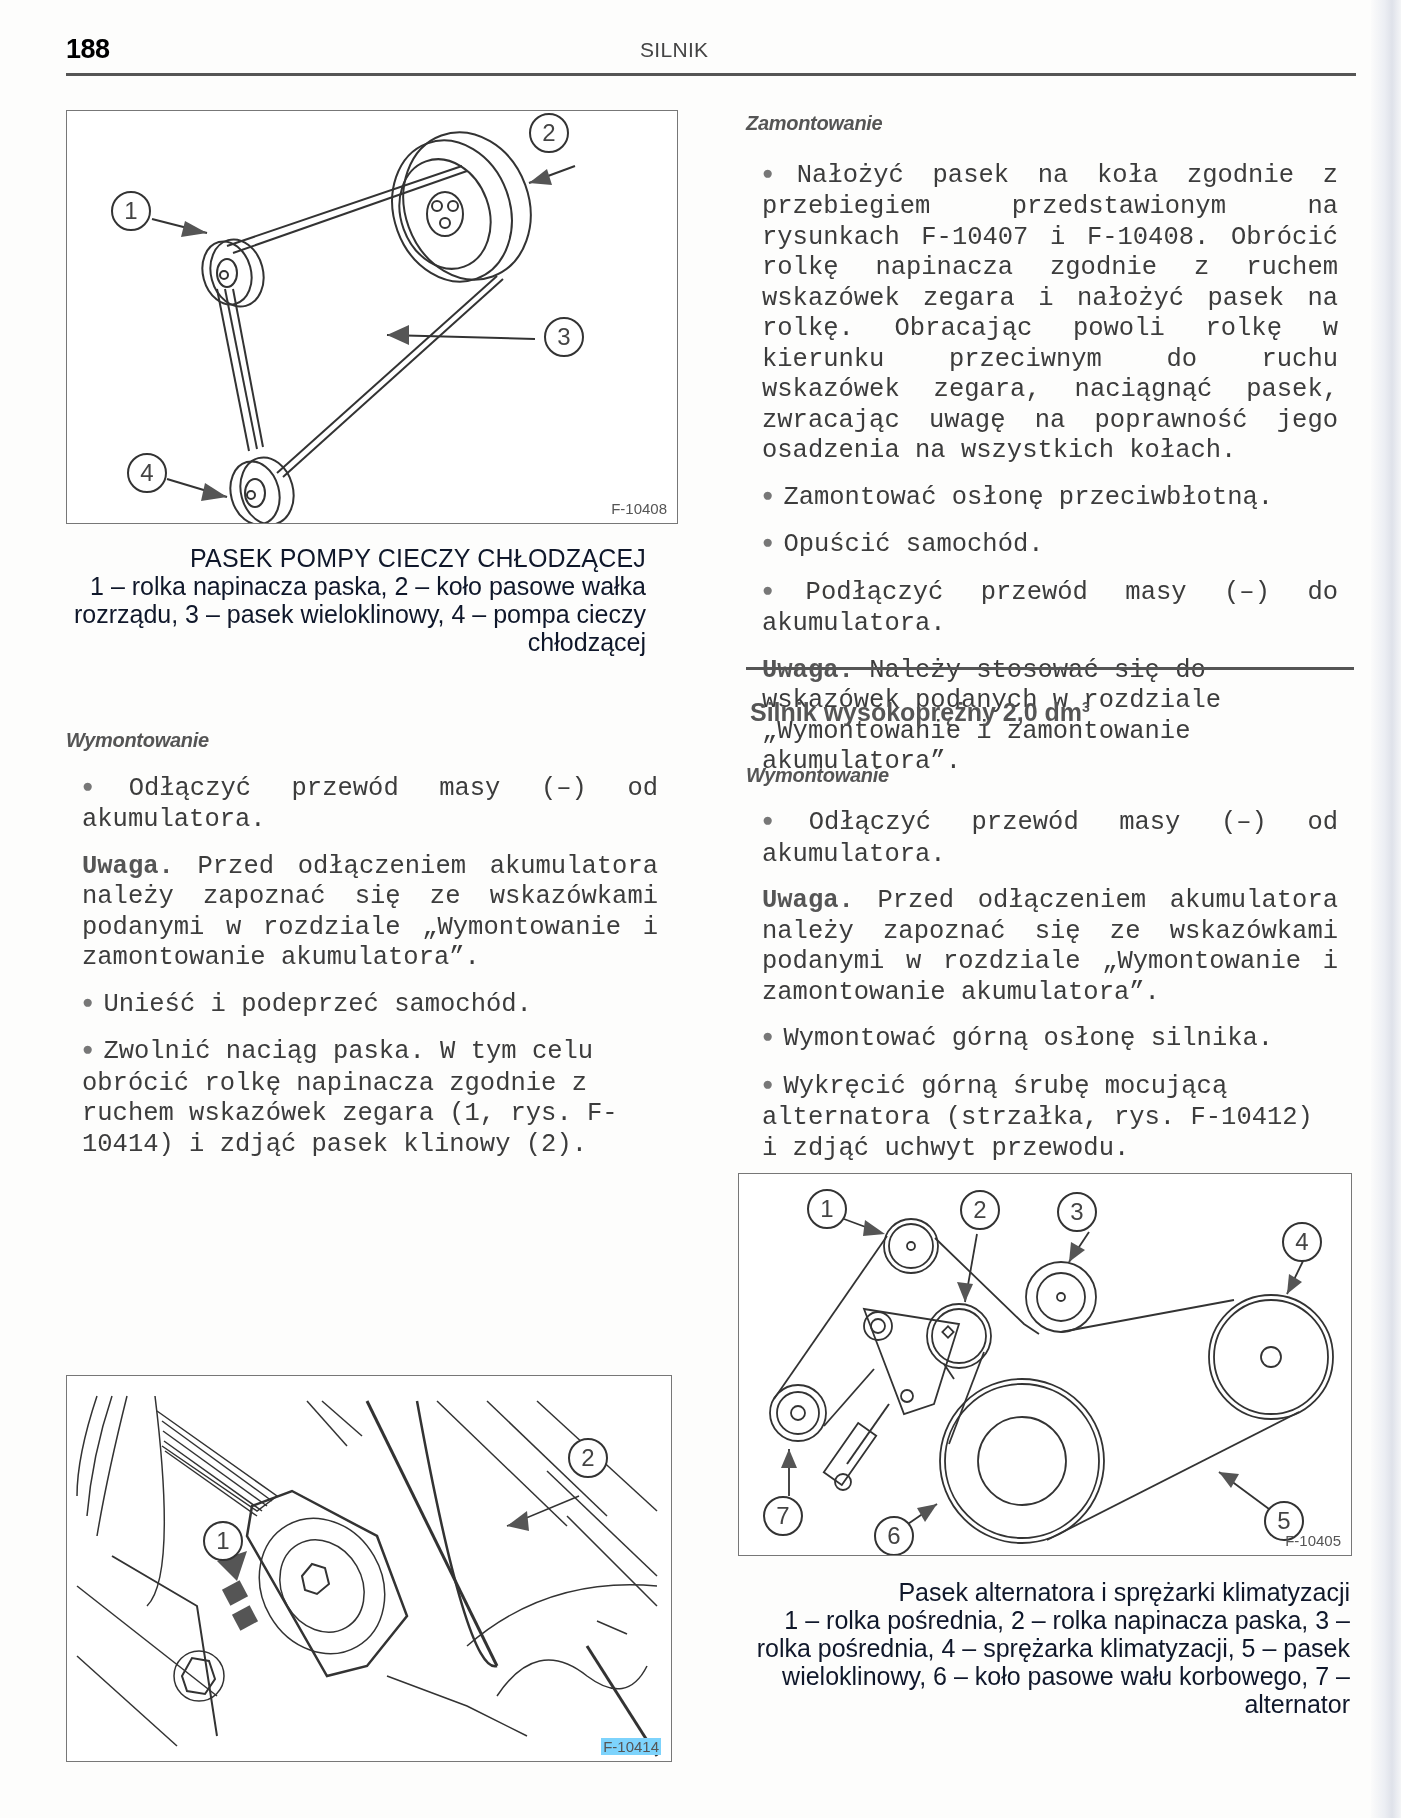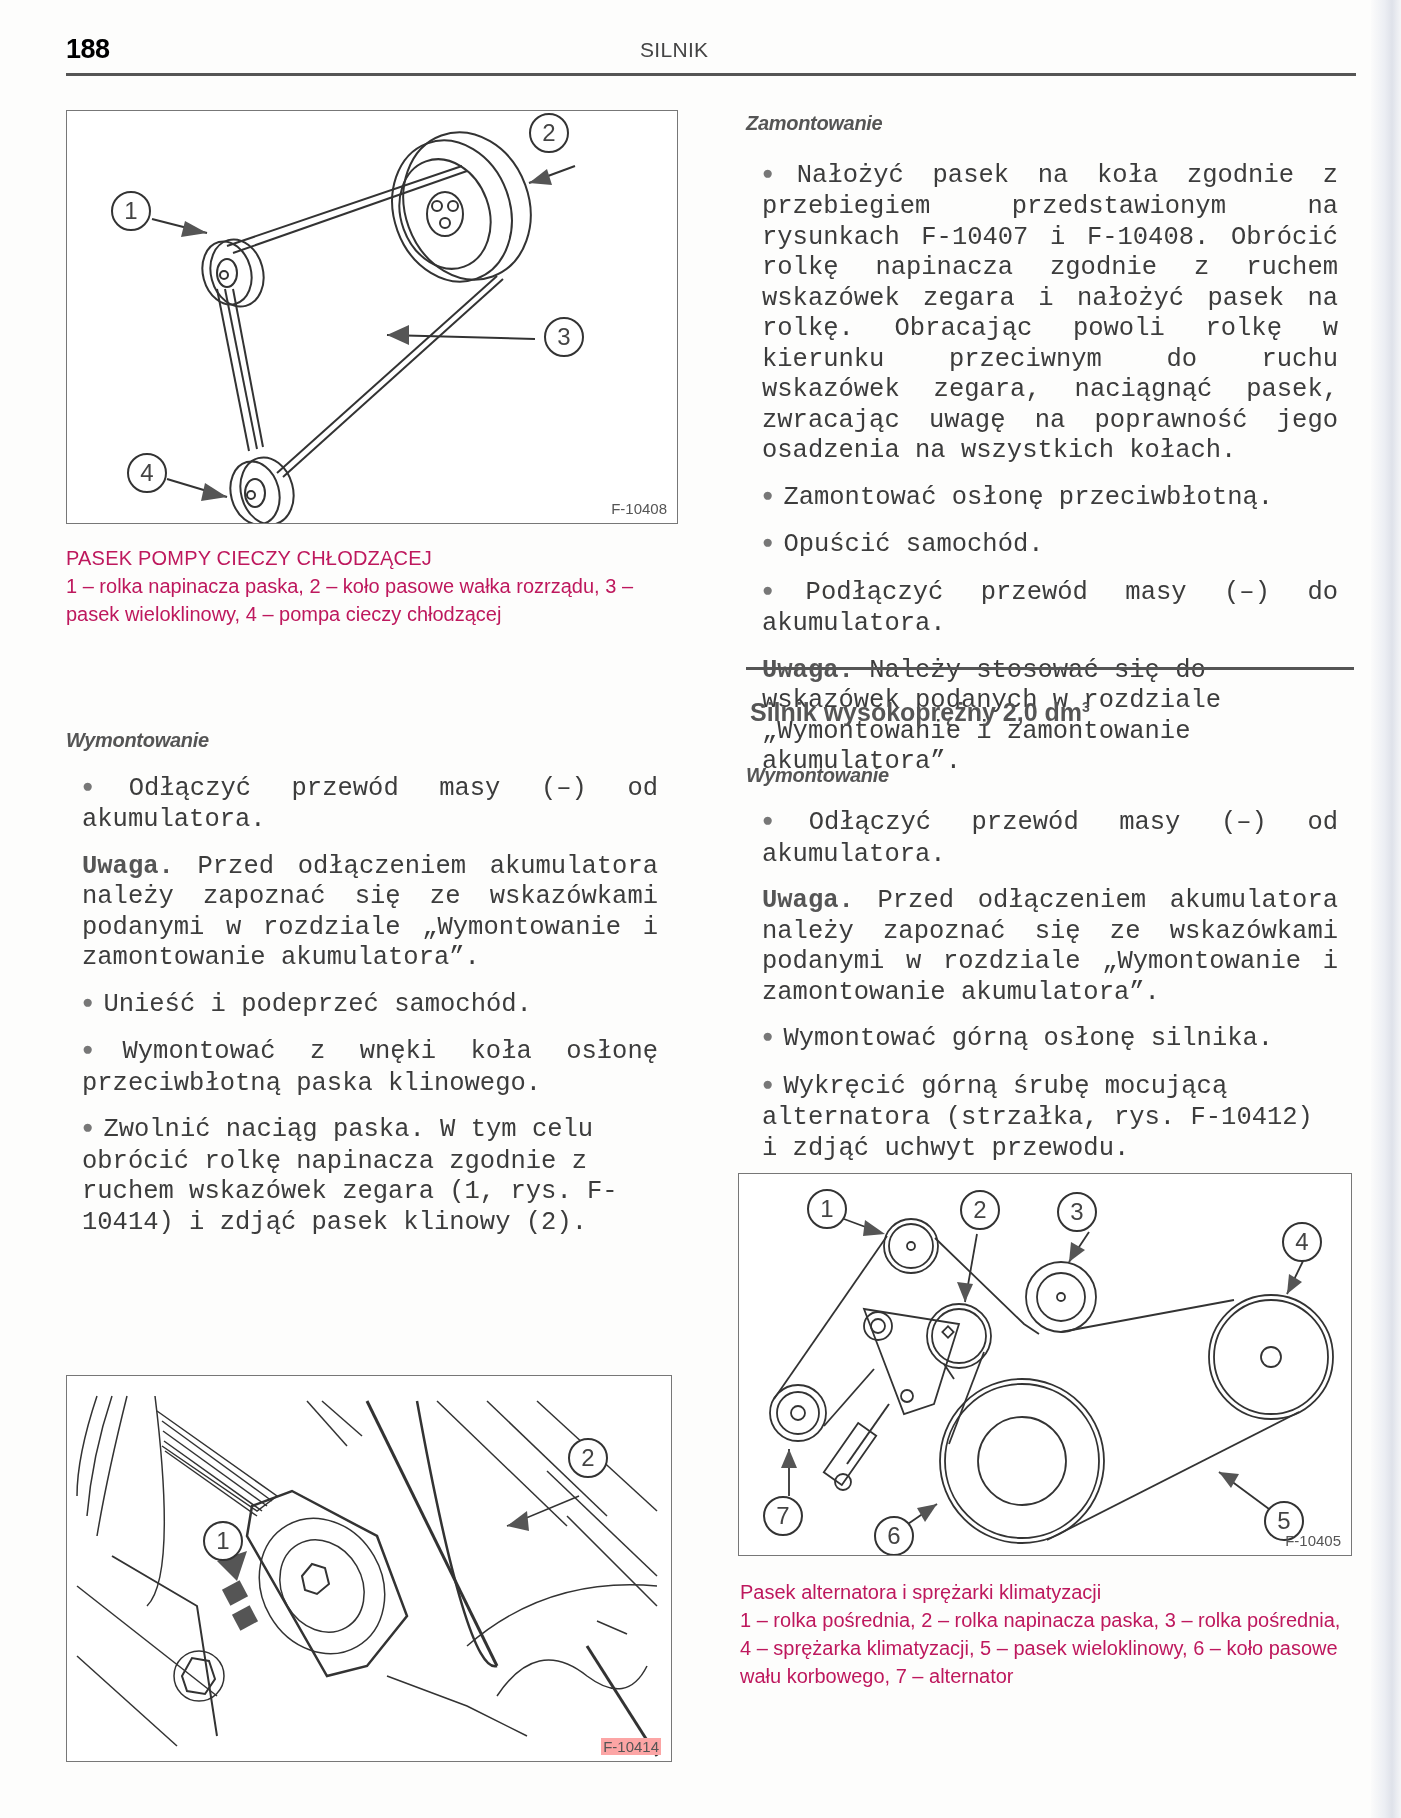--- a/index.html
+++ b/index.html
@@ -10,21 +10,21 @@
   }
   .gutter { position:absolute; top:0; right:0; width:30px; height:1818px;
     background:linear-gradient(to right, #fbfbfb 0%, #eceef3 45%, #dfe2ea 70%, #f4f5f7 100%); }
   .abs { position:absolute; }
   .page-num { left:66px; top:34px; font-size:27px; font-weight:bold; color:#000000; letter-spacing:-0.5px; }
   .running-head { left:640px; top:38px; font-size:21px; color:#444; letter-spacing:0.3px; }
   .head-rule { left:66px; top:73px; width:1290px; height:3px; background:#555; }
   .fig { position:absolute; border:1.5px solid #777; background:#fff; }
   .fig svg { position:absolute; left:0; top:0; width:100%; height:100%; }
   .fig-code { position:absolute; right:10px; bottom:6px; font-size:15px; color:#555; }
-  .caption { position:absolute; font-size:20px; line-height:28px; color:#be185d; }
+  .caption { position:absolute; font-size:25px; line-height:28px; color:#0f172a;text-align:right; }
   .caption .upper { letter-spacing:0.2px; }
   .col { position:absolute; font-size:25.5px; line-height:30.5px; color:#3c3c3c; text-align:justify; }
   .col p { margin:16px;font-family:Liberation Mono, monospace; }
   .h-ital { font-size:20px; font-weight:bold; font-style:italic; color:#555; margin:0; letter-spacing:-0.3px; }
   .bullet::before { content:"\25CF"; color:#777; font-size:19px; margin-right:10px; position:relative; top:-3px; }
   .uwaga { font-weight:bold; color:#555; }
   .h-bold { font-size:25px; font-weight:bold; color:#555; margin:4px; }
   .h-bold sup { font-size:14px; }
   .mid-rule { left:746px; top:667px; width:608px; height:3px; background:#555; }
   .lastline { text-align:left; }
@@ -98,21 +98,20 @@
 <div class="caption" style="left:66px; top:544px; width:580px;">
   <div class="upper">PASEK POMPY CIECZY CHŁODZĄCEJ</div>
   <div>1 – rolka napinacza paska, 2 – koło pasowe wałka rozrządu, 3 – pasek wieloklinowy, 4 – pompa cieczy chłodzącej</div>
 </div>
 
 <div class="col" style="left:66px; top:725px; width:608px;">
   <h2 class="h-ital" style="margin-bottom:18px;">Wymontowanie</h2>
   <p class="bullet"><span>Odłączyć przewód masy (–) od akumulatora.</span></p>
   <p><span class="uwaga">Uwaga.</span> <span>Przed odłączeniem akumulatora należy zapoznać się ze wskazówkami podanymi w rozdziale „Wymontowanie i zamontowanie akumulatora”.</span></p>
   <p class="bullet"><span>Unieść i podeprzeć samochód.</span></p>
-  <p class="bullet"><span>Wymontować z wnęki koła osłonę przeciwbłotną paska klinowego.</span></p>
   <p class="bullet lastline"><span>Zwolnić naciąg paska. W tym celu obrócić rolkę napinacza zgodnie z ruchem wskazówek zegara (1, rys. F-10414) i zdjąć pasek klinowy (2).</span></p>
 </div>
 
 <div class="fig" style="left:66px; top:1375px; width:604px; height:385px;">
   <svg viewBox="0 0 604 385">
     <g fill="none" stroke="#333" stroke-width="1.5">
       <path d="M30 20 Q10 80 10 120"></path>
         <path d="M45 20 Q25 80 20 140"></path>
         <path d="M60 20 Q40 100 30 160"></path>
       <path d="M88 20 Q110 200 80 230"></path>
@@ -154,21 +153,21 @@
     </g>
     <g fill="#fff" stroke="#333" stroke-width="2">
       <circle cx="156" cy="165" r="19"></circle>
       <circle cx="521" cy="82" r="19"></circle>
     </g>
     <g font-family="Liberation Sans, sans-serif" font-size="24" fill="#444" text-anchor="middle">
       <text x="156" y="173">1</text>
       <text x="521" y="90">2</text>
     </g>
   </svg>
-  <div class="fig-code" style="background:#fca5a5; padding:0 2px;">F-10414</div>
+  <div class="fig-code" style="background:#7dd3fc; padding:0 2px;">F-10414</div>
 </div>
 
 <div class="col" style="left:746px; top:108px; width:608px;">
   <h2 class="h-ital" style="margin-bottom:22px;">Zamontowanie</h2>
   <p class="bullet"><span>Nałożyć pasek na koła zgodnie z przebiegiem przedstawionym na rysunkach F-10407 i F-10408. Obrócić rolkę napinacza zgodnie z ruchem wskazówek zegara i nałożyć pasek na rolkę. Obracając powoli rolkę w kierunku przeciwnym do ruchu wskazówek zegara, naciągnąć pasek, zwracając uwagę na poprawność jego osadzenia na wszystkich kołach.</span></p>
   <p class="bullet"><span>Zamontować osłonę przeciwbłotną.</span></p>
   <p class="bullet"><span>Opuścić samochód.</span></p>
   <p class="bullet"><span>Podłączyć przewód masy (–) do akumulatora.</span></p>
   <p class="lastline"><span class="uwaga">Uwaga.</span> <span>Należy stosować się do wskazówek podanych w rozdziale „Wymontowanie i zamontowanie akumulatora”.</span></p>
 </div>

